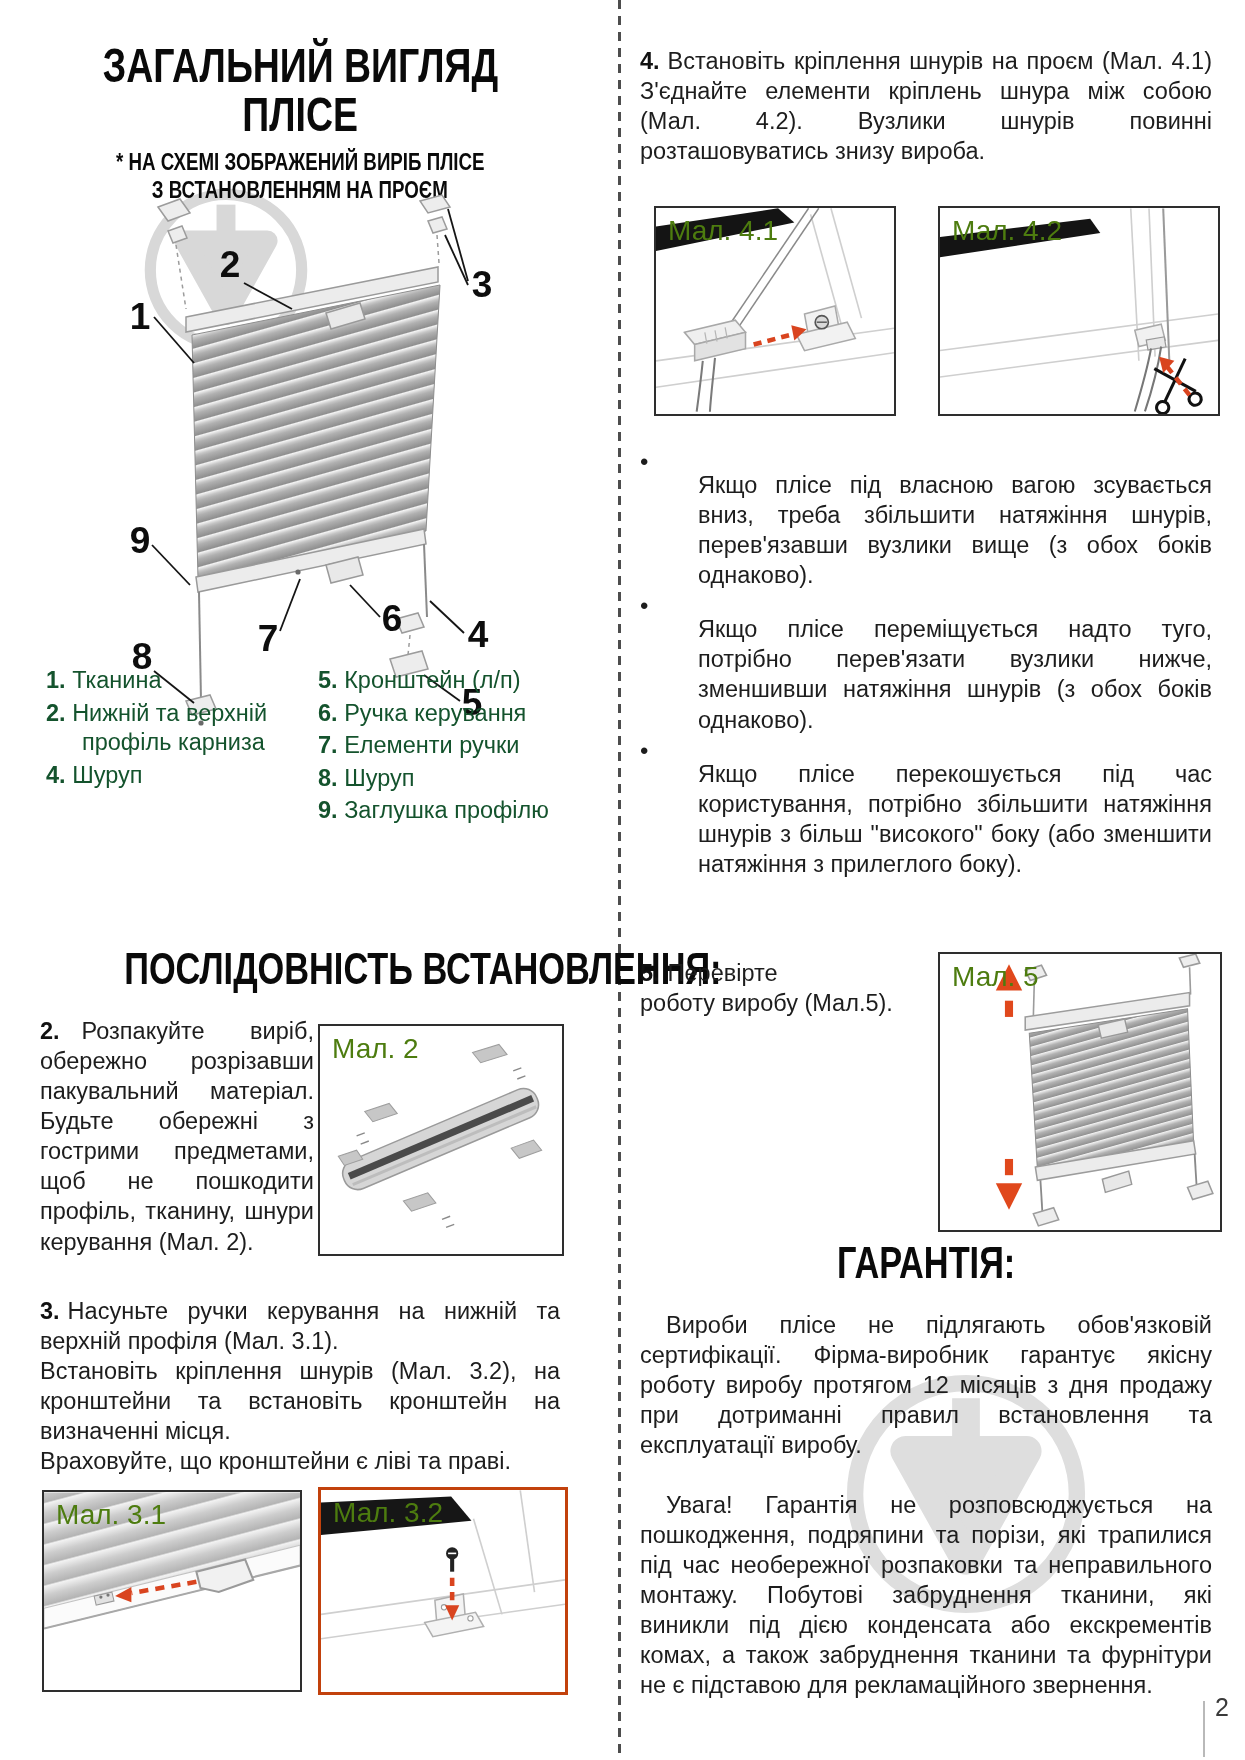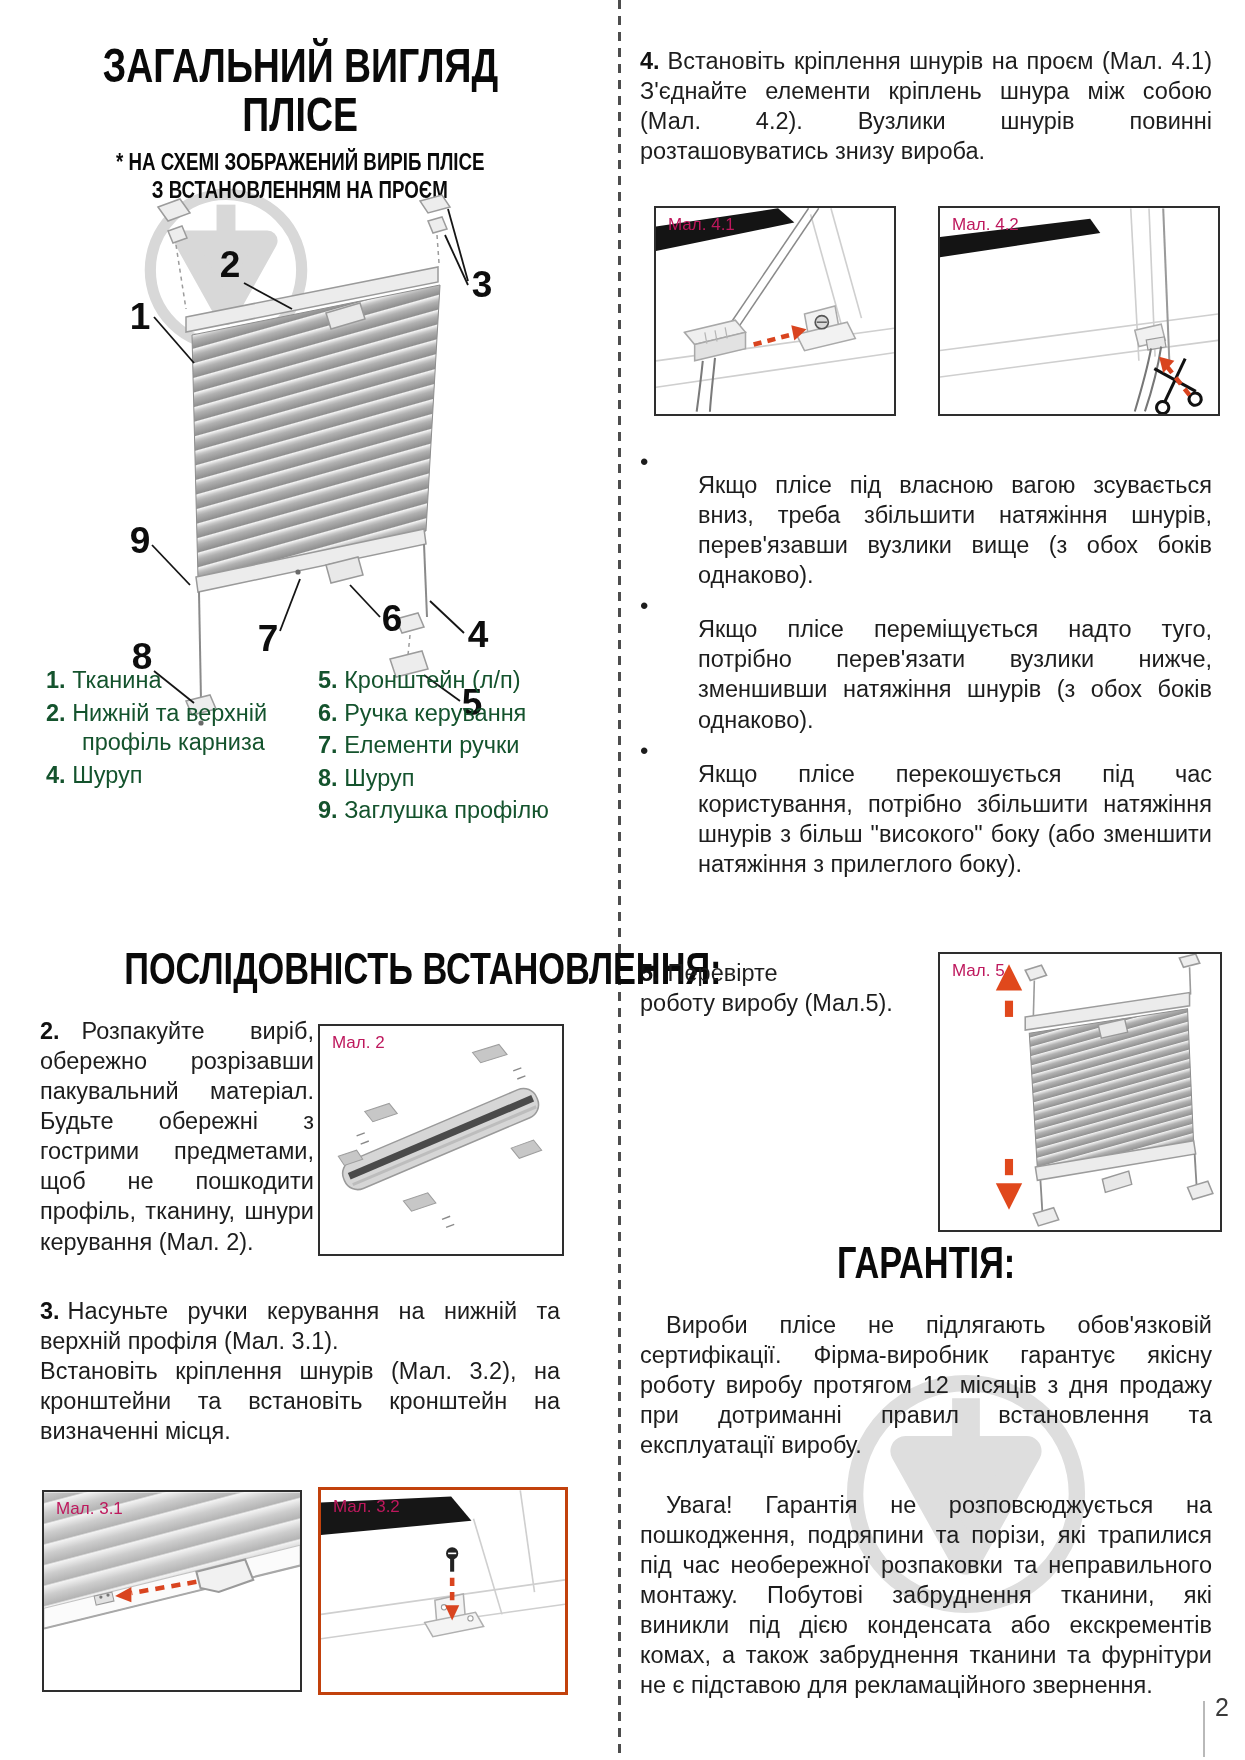--- a/index.html
+++ b/index.html
@@ -16,21 +16,21 @@
   .h2{font-size:44px;}
   .h2g{font-size:44px;}
   .body{font-size:23.5px;line-height:1.28;text-align:justify;margin:0;color:#1d1d1d;}
   .body b{font-weight:700;color:#111;}
   .nojust{text-align:left;}
   .legend{font-size:23.5px;line-height:1.26;color:#14532d;}
   .legend .item{padding-left:36px;text-indent:-36px;margin:0 0 3px 0;}
   .legend .item b{font-weight:700;}
   .fig{position:absolute;background:#fff;z-index:2;}
   .fig svg{position:absolute;left:0;top:0;width:100%;height:100%;}
-  .fig .lbl{position:absolute;top:7px;left:12px;font-size:17px;color:#be185d;z-index:3;}
+  .fig .lbl{position:absolute;top:7px;left:12px;font-size:28px;color:#4d7c0f;z-index:3;}
   .b2{border:2px solid #2e2e2e;}
   .b3{border:3px solid #c2410c;}
   ul.bullets{list-style:none;margin:0;padding:0;}
   ul.bullets li{display:flex;margin:0;}
   ul.bullets .dot{width:58px;flex:0 0 58px;font-size:24px;padding-top:1px;}
   ul.bullets .btxt{flex:1;margin-top:24px;}
   .indent{text-indent:26px;}
   .divider{position:absolute;left:618px;top:0;width:3px;height:1760px;z-index:2;
     background:repeating-linear-gradient(to bottom,#4d4d4d 0 9px,transparent 9px 16px);}
   .pgline{position:absolute;left:1203px;top:1701px;width:2px;height:56px;background:#b9b9b9;z-index:2;}
@@ -187,20 +187,21 @@
           <path d="M40,116 l8,-3"></path>
         <path d="M120,190 l8,-3"></path>
           <path d="M124,198 l8,-3"></path>
       </g>
     </svg>
   </div>
 
   <div class="abs z1" style="left:40px;top:1296px;width:520px">
     <p class="body"><b style="margin-right:8px">3.</b><span>Насуньте ручки керування на нижній та верхній профіля (Мал. 3.1).</span></p>
     <p class="body">Встановіть кріплення шнурів (Мал. 3.2), на кронштейни та встановіть кронштейн на визначенні місця.</p>
+    <p class="body">Враховуйте, що кронштейни є ліві та праві.</p>
   </div>
 
   <div class="fig b2" style="left:42px;top:1490px;width:256px;height:198px">
     <div class="lbl">Мал. 3.1</div>
     <svg viewBox="0 0 252 194">
       <polygon points="0,0 252,0 252,52 0,114" fill="url(#gp31)"></polygon>
       <polygon points="0,114 252,52 252,72 0,134" fill="#fbfbfb" stroke="#c2c2c2" stroke-width="1"></polygon>
       <line x1="0" y1="134" x2="252" y2="72" stroke="#a8a8a8" stroke-width="2"></line>
       <rect x="50" y="100" width="18" height="9" fill="#e2e2e2" stroke="#999" stroke-width="1" transform="rotate(-13 59 104)"></rect>
       <circle cx="56" cy="103" r="1.6" fill="#777"></circle>

